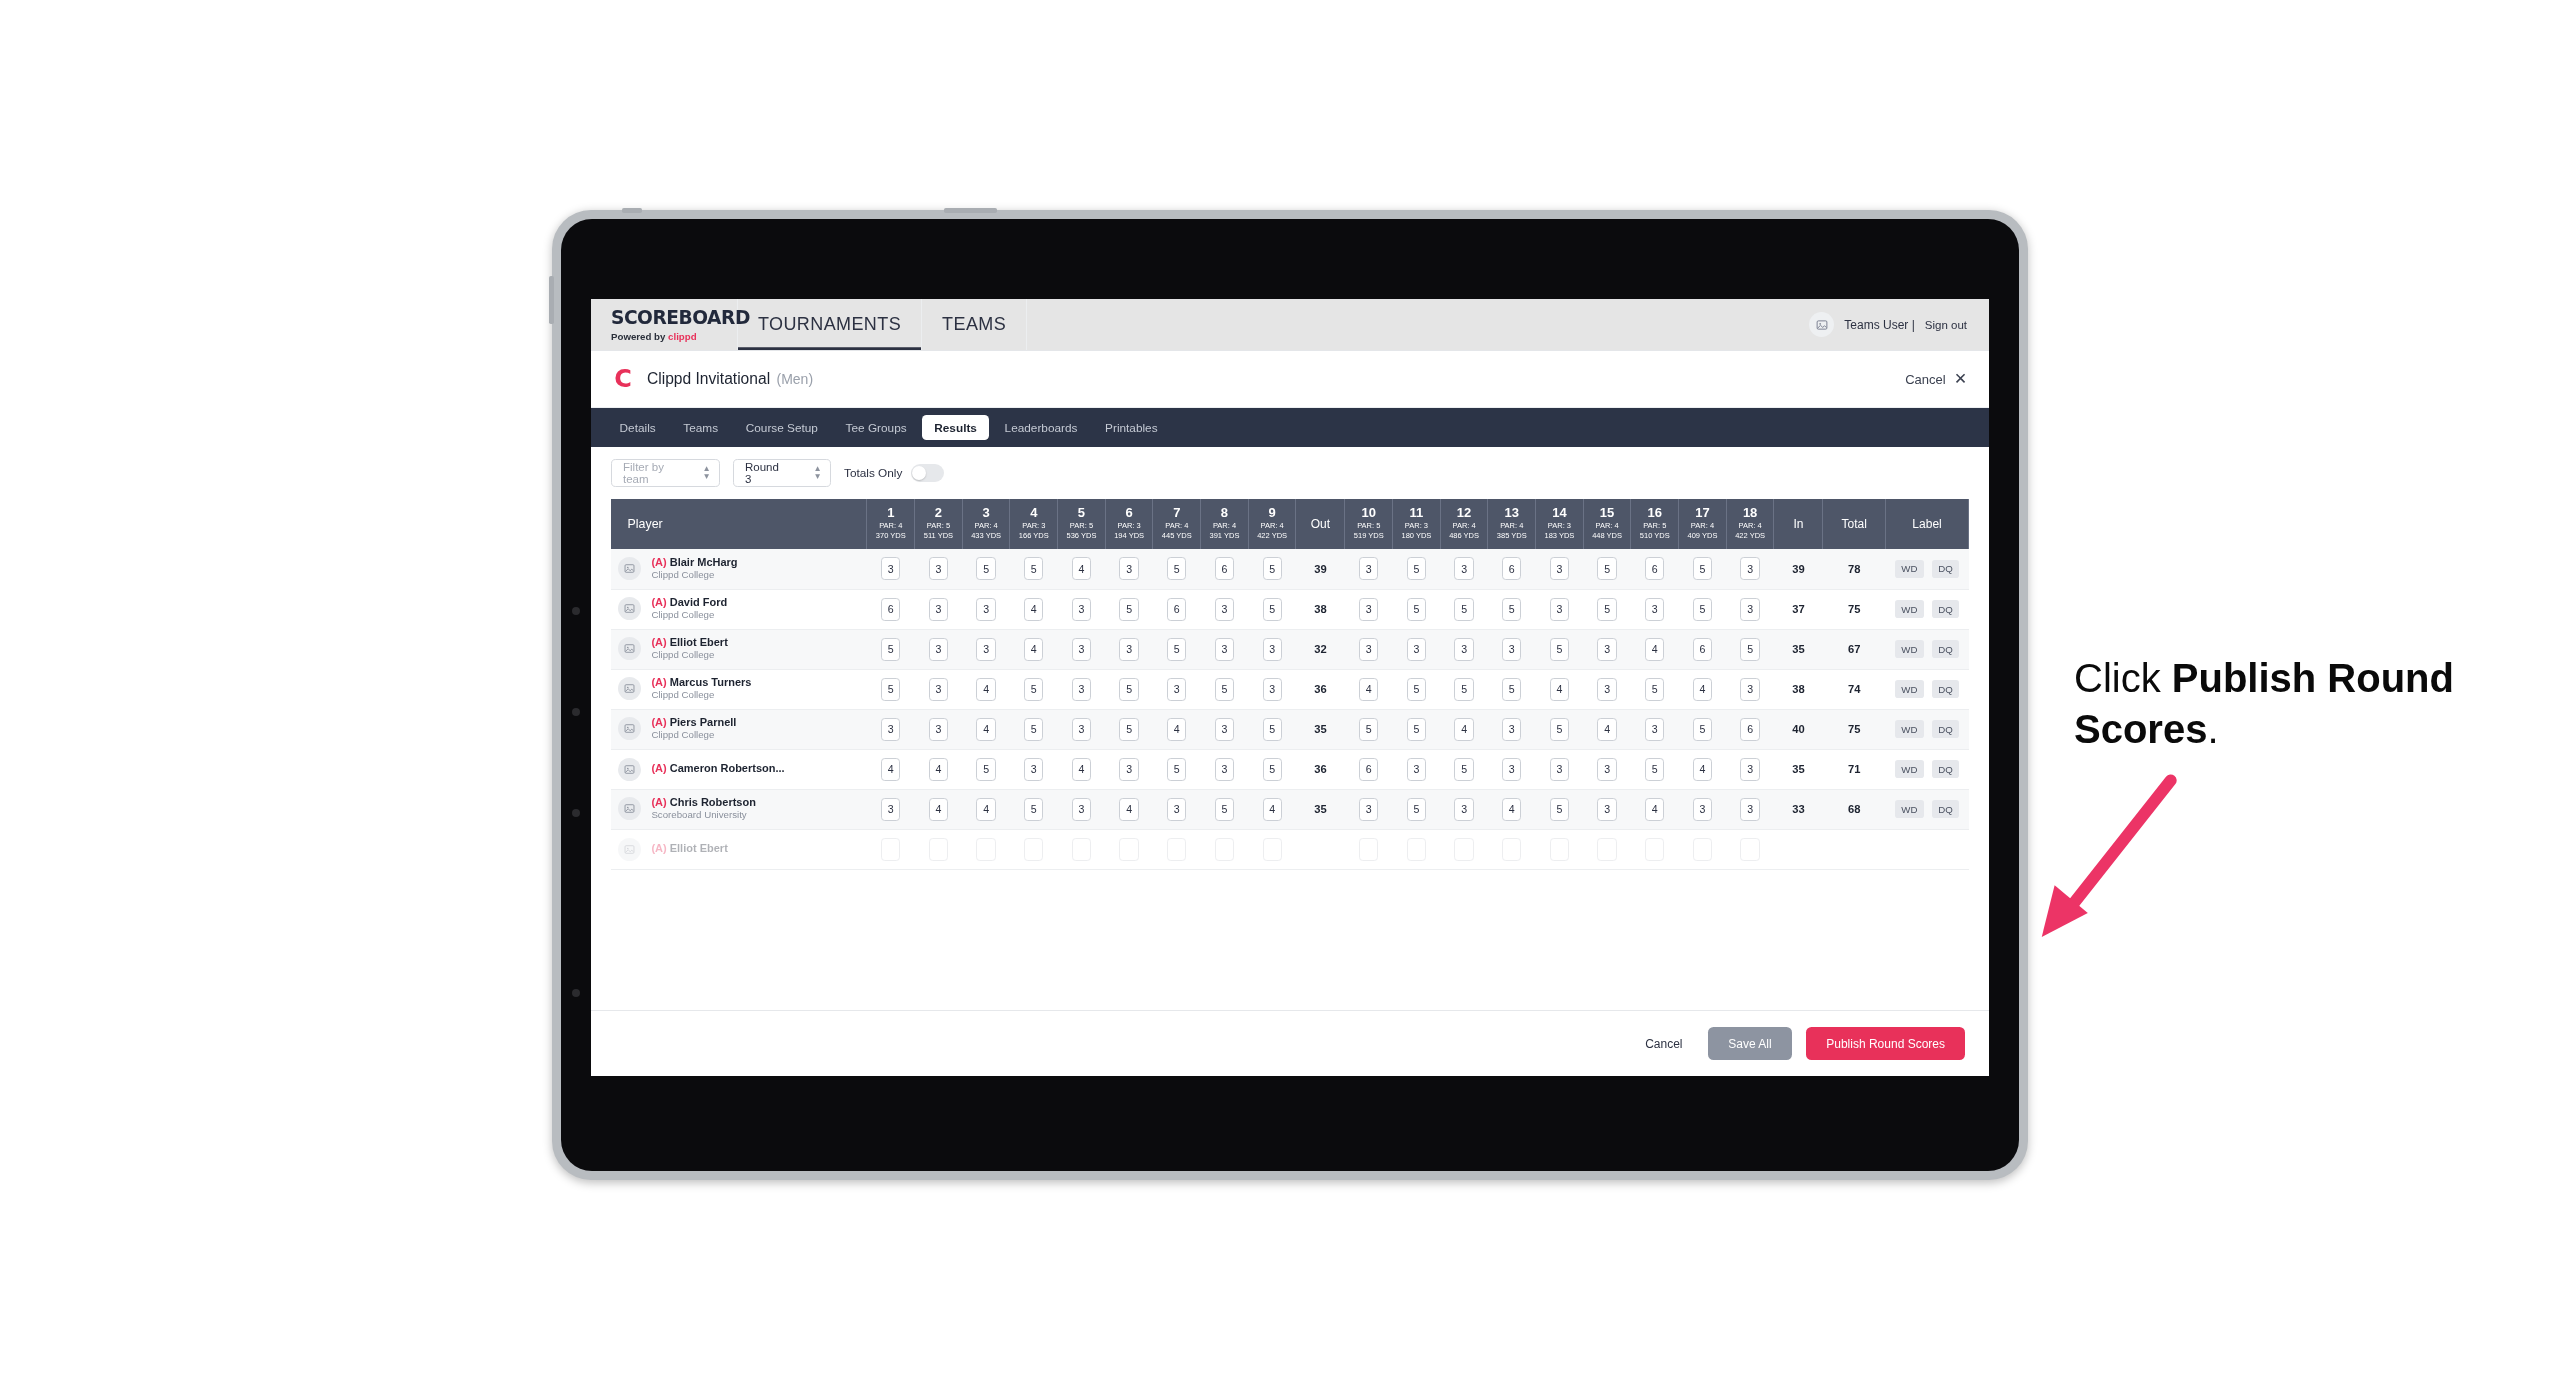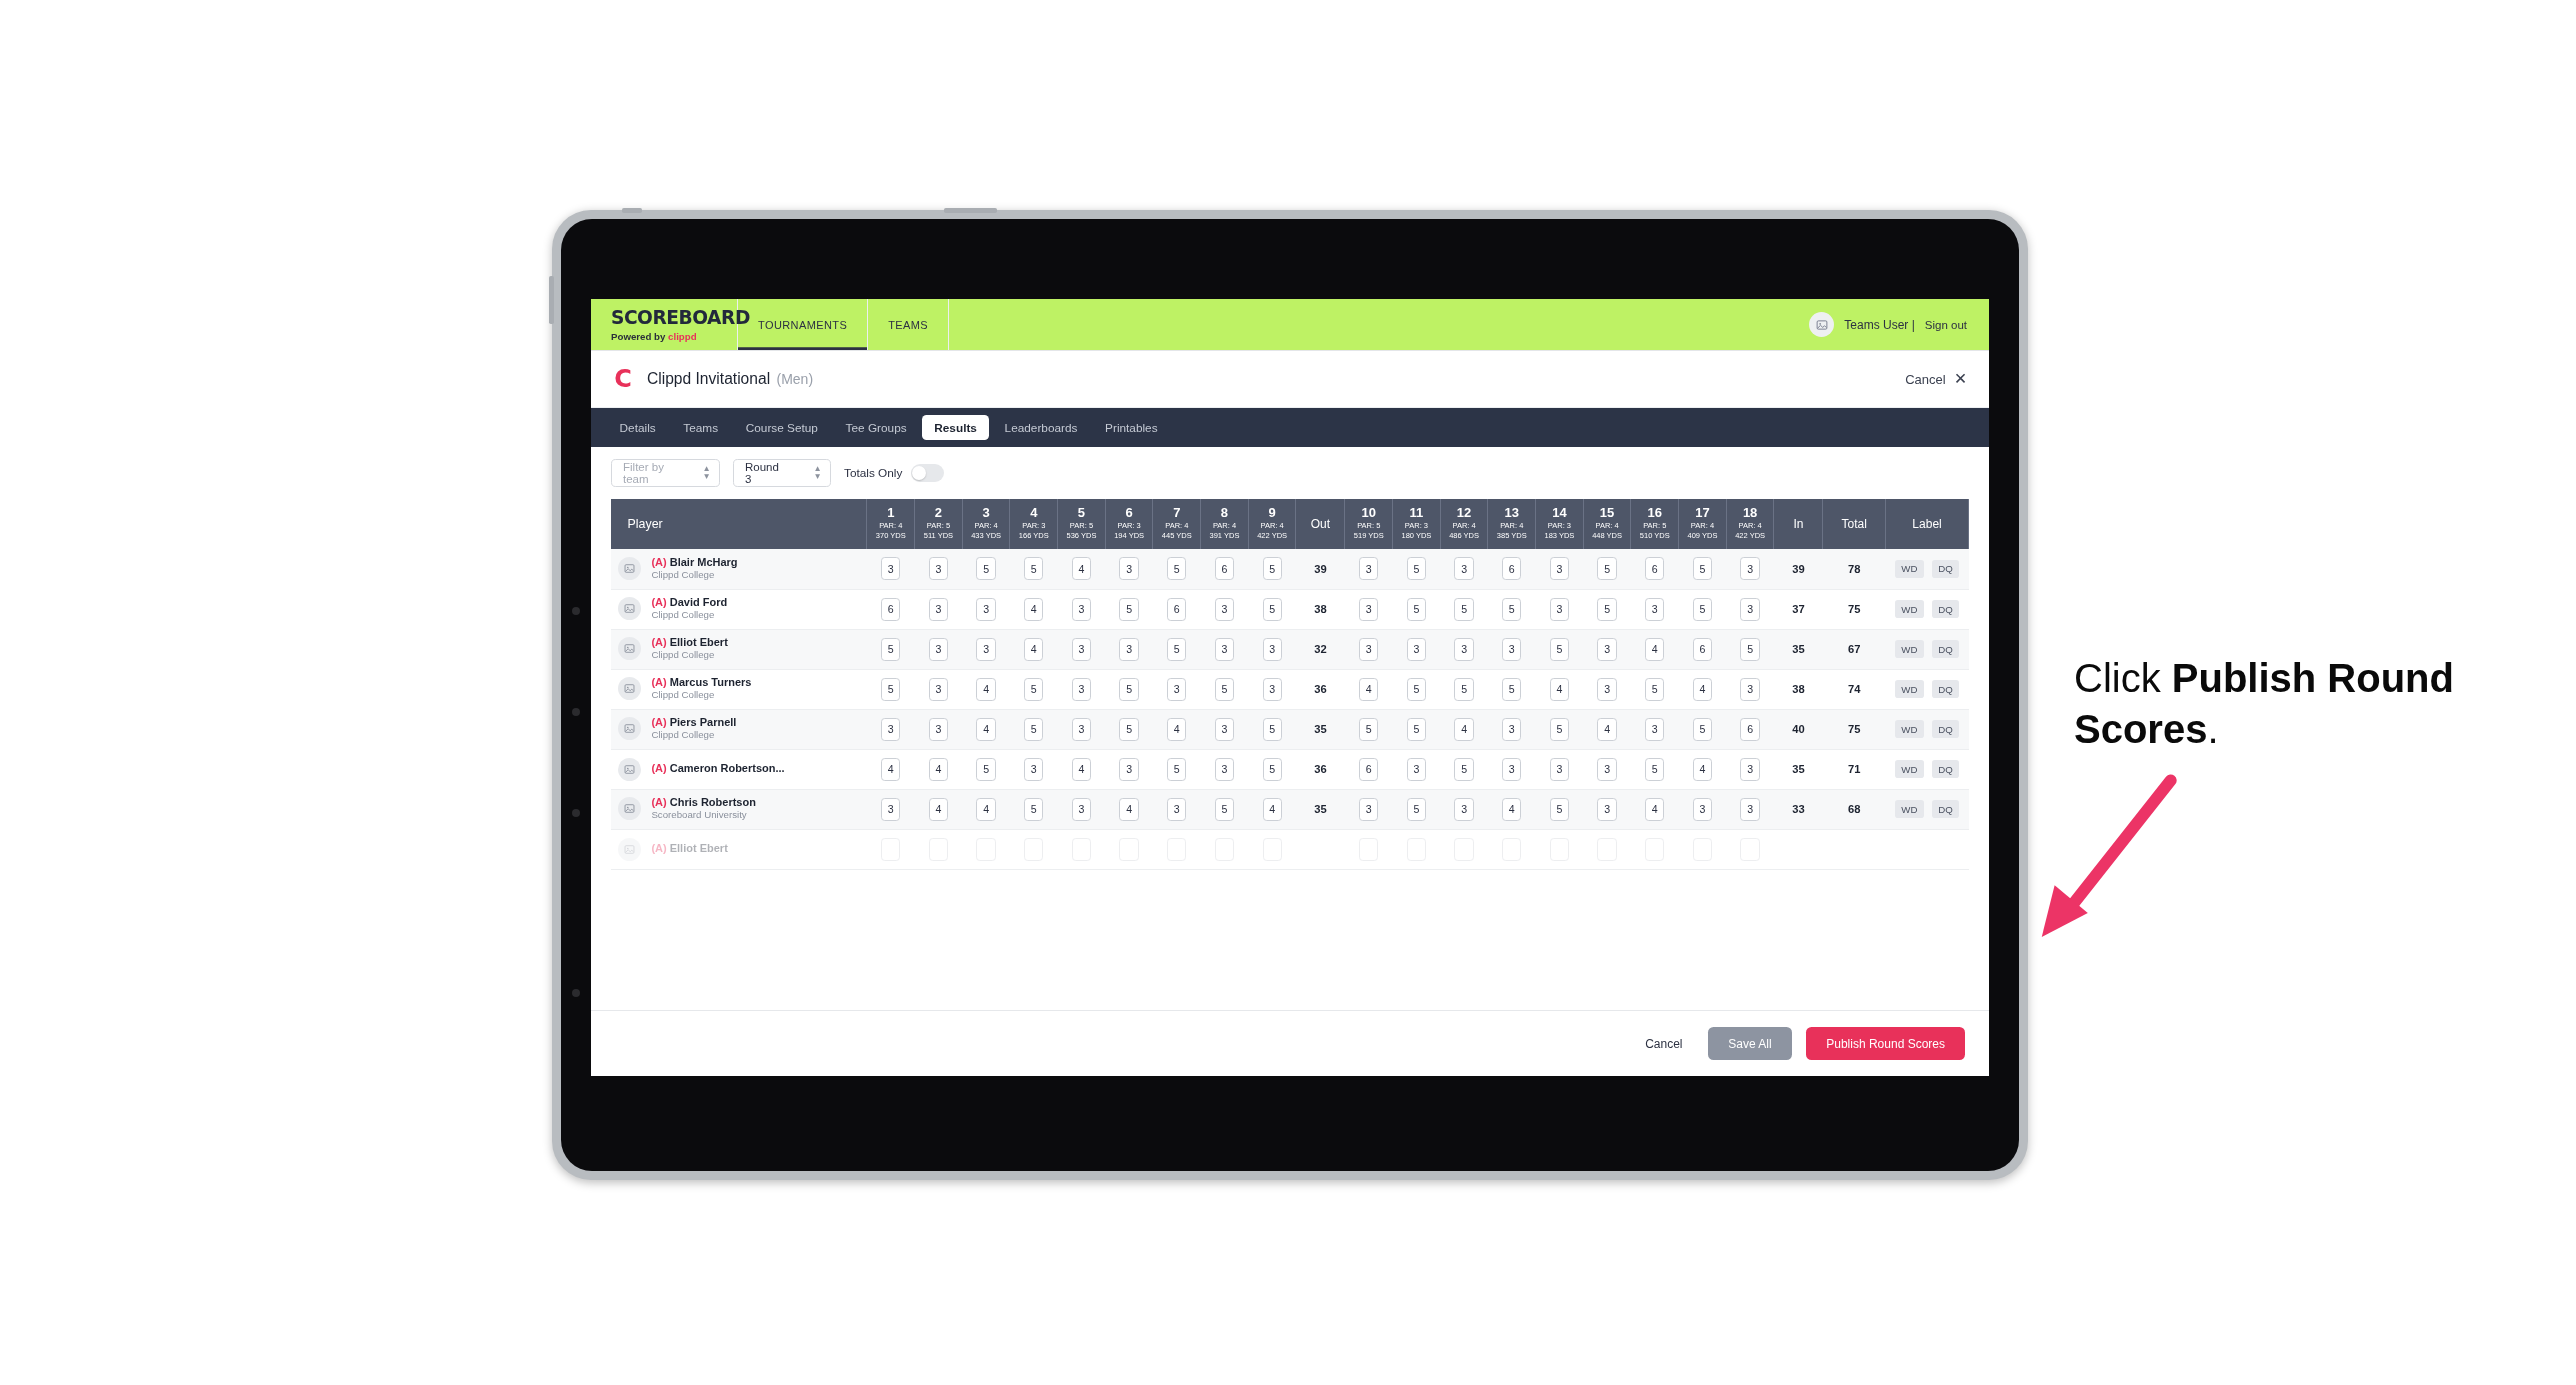--- a/index.html
+++ b/index.html
@@ -46,21 +46,21 @@
     left: 591px; top: 299px;
     width: 1398px; height: 777px;
     background: #ffffff;
     display: flex;
     flex-direction: column;
   }
 
   
   #topnav {
     height: 52px;
-    background: #bef264;
+    background: #e5e5e5;
     border-bottom: 0.9px solid #e4e6e9;
     display: flex;
     align-items: stretch;
     flex: none;
   }
   #brand {
     width: 147px;
     padding-left: 20px;
     display: flex; flex-direction: column;
     justify-content: center;
@@ -79,21 +79,21 @@
   #brand-sub {
     margin-top: 3.7px;
     font-size: 9.7px;
     color: #2a2f3a;
     font-weight: 600;
   }
   #brand-sub .clippd { color: #e8315a; font-weight: bold; }
   .topnav-tab {
     display: flex; align-items: center;
     padding: 0 20px;
-    font-size: 11px;
+    font-size: 18px;
     letter-spacing: 0.4px;
     color: #2c3142;
     border-right: 0.9px solid #eceef0;
     cursor: pointer;
   }
   .topnav-tab.active { box-shadow: inset 0 -2.8px 0 #2c3142; }
   #topnav-spacer { flex: 1; }
   #topnav-right {
     display: flex; align-items: center; gap: 10px;
     padding-right: 22px;

